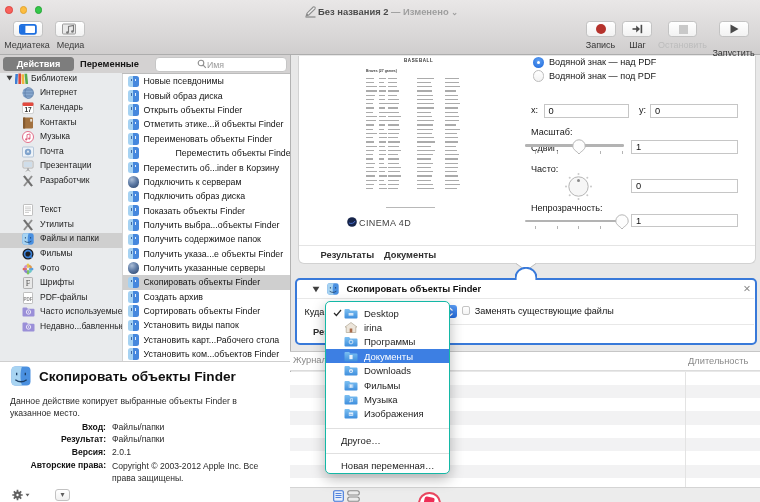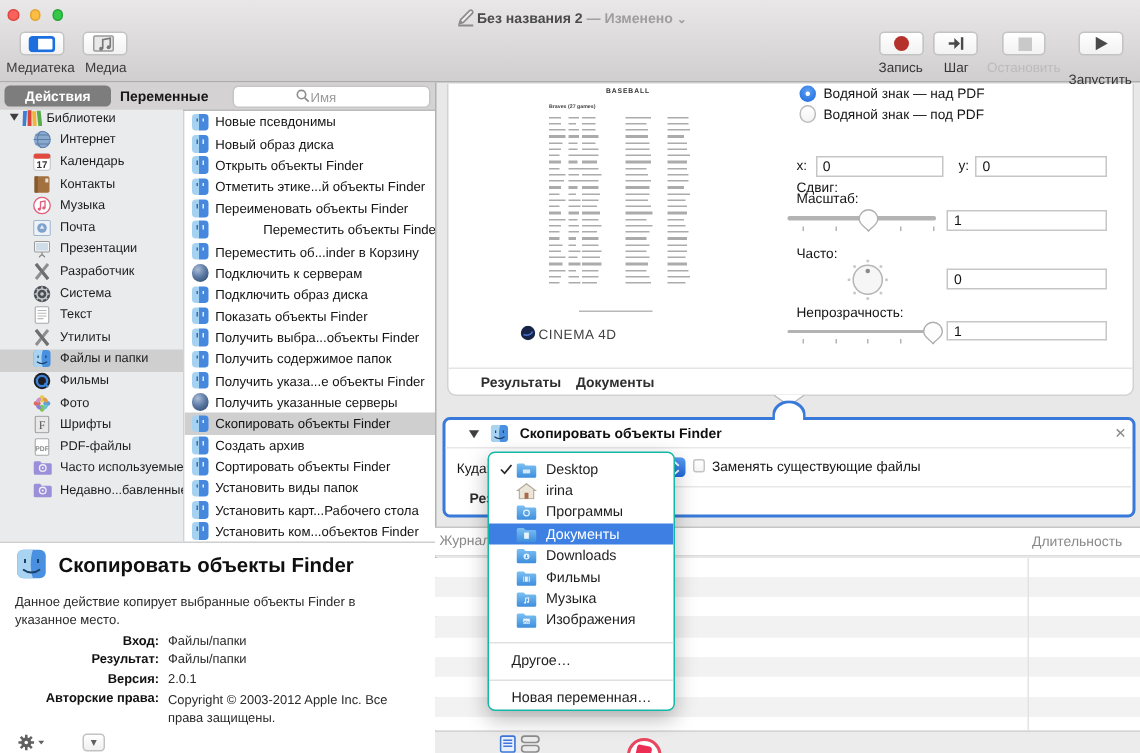--- a/index.html
+++ b/index.html
@@ -138,31 +138,20 @@
             <path d="M6 8 V10.5 M4 11.5 L6 9.5 L8 11.5" stroke="#8a8a8a" stroke-width="0.8" fill="none"></path>
           </svg></span>
         <span style="margin-left:5px;color:#1c1c1c;font-size:8.5px;">Презентации</span>
       </div>
 <div class="srow" style="top:102.2px;">
         <span style="flex:none;width:13px;height:12px;margin-left:22px;"><svg width="12" height="12" viewBox="0 0 12 12">
             <path d="M2 1 L10 11 M10 1 L2 11" stroke="#8f8f8f" stroke-width="2"></path>
             <path d="M2 1 L10 11" stroke="#6f6f6f" stroke-width="2"></path>
           </svg></span>
         <span style="margin-left:5px;color:#1c1c1c;font-size:8.5px;">Разработчик</span>
-      </div>
-<div class="srow" style="top:116.8px;">
-        <span style="flex:none;width:13px;height:12px;margin-left:22px;"><svg width="12" height="12" viewBox="0 0 12 12">
-            <circle cx="6" cy="6" r="5.5" fill="#4b4f54"></circle>
-            <circle cx="6" cy="6" r="3.4" fill="none" stroke="#c6c9cc" stroke-width="1"></circle>
-            <circle cx="6" cy="6" r="1.2" fill="#c6c9cc"></circle>
-            <g stroke="#c6c9cc" stroke-width="1">
-              <path d="M6 1 V2.8 M6 9.2 V11 M1 6 H2.8 M9.2 6 H11 M2.5 2.5 L3.7 3.7 M8.3 8.3 L9.5 9.5 M9.5 2.5 L8.3 3.7 M3.7 8.3 L2.5 9.5"></path>
-            </g>
-          </svg></span>
-        <span style="margin-left:5px;color:#1c1c1c;font-size:8.5px;">Система</span>
       </div>
 <div class="srow" style="top:131.4px;">
         <span style="flex:none;width:13px;height:12px;margin-left:22px;"><svg width="12" height="12" viewBox="0 0 12 12">
             <rect x="1.5" y="0.5" width="9" height="11" rx="0.8" fill="#fff" stroke="#a8a8a8" stroke-width="0.7"></rect>
             <g stroke="#b8b8b8" stroke-width="0.7">
               <path d="M3 3 H9 M3 4.8 H9 M3 6.6 H9 M3 8.4 H7"></path>
             </g>
           </svg></span>
         <span style="margin-left:5px;color:#1c1c1c;font-size:8.5px;">Текст</span>
       </div>
@@ -498,21 +487,21 @@
       <circle cx="5" cy="5" r="4.8" fill="#16244a"></circle>
       <path d="M2 6 a4 3 0 0 0 6-2" stroke="#4a6fd0" stroke-width="1" fill="none"></path>
     </svg>
 <div class="w" style="left:359px;top:218px;font-size:9px;letter-spacing:0.4px;color:#414141;">CINEMA 4D</div>
 
 <div class="w" style="left:532.8px;top:56.5px;width:11.5px;height:11.5px;border-radius:50%;background:radial-gradient(circle at 50% 35%,#5fa0f2,#1a66db);"></div>
 <div class="w" style="left:536.8px;top:60.5px;width:3.5px;height:3.5px;border-radius:50%;background:#fff;"></div>
 <div class="lab" style="left:549px;top:57px;">Водяной знак — над PDF</div>
 <div class="w" style="left:532.8px;top:70px;width:11.5px;height:11.5px;border-radius:50%;background:linear-gradient(#fff,#f2f2f2);border:1px solid #bcbcbc;"></div>
 <div class="lab" style="left:549px;top:70.5px;">Водяной знак — под PDF</div>
-<div class="lab" style="left:531px;top:82px;margin-top:38px;">Сдвиг:</div>
+<div class="lab" style="left:531px;top:105px;margin-top:38px;">Сдвиг:</div>
 <div class="lab" style="left:531px;top:105px;">x:</div>
 <div class="inp" style="left:543.5px;top:104px;width:85px;">0</div>
 <div class="lab" style="left:639px;top:105px;">y:</div>
 <div class="inp" style="left:650px;top:104px;width:88px;">0</div>
 <div class="lab" style="left:531px;top:126.5px;">Масштаб:</div>
 <div class="w" style="left:524.7px;top:144.4px;width:99.5px;height:2.6px;background:#b3b3b3;border-radius:1.3px;"></div>
 <div class="tick" style="left:535px;top:150.5px;"></div>
     <div class="tick" style="left:556.7px;top:150.5px;"></div>
     <div class="tick" style="left:578.4px;top:150.5px;"></div>
     <div class="tick" style="left:600.1px;top:150.5px;"></div>

